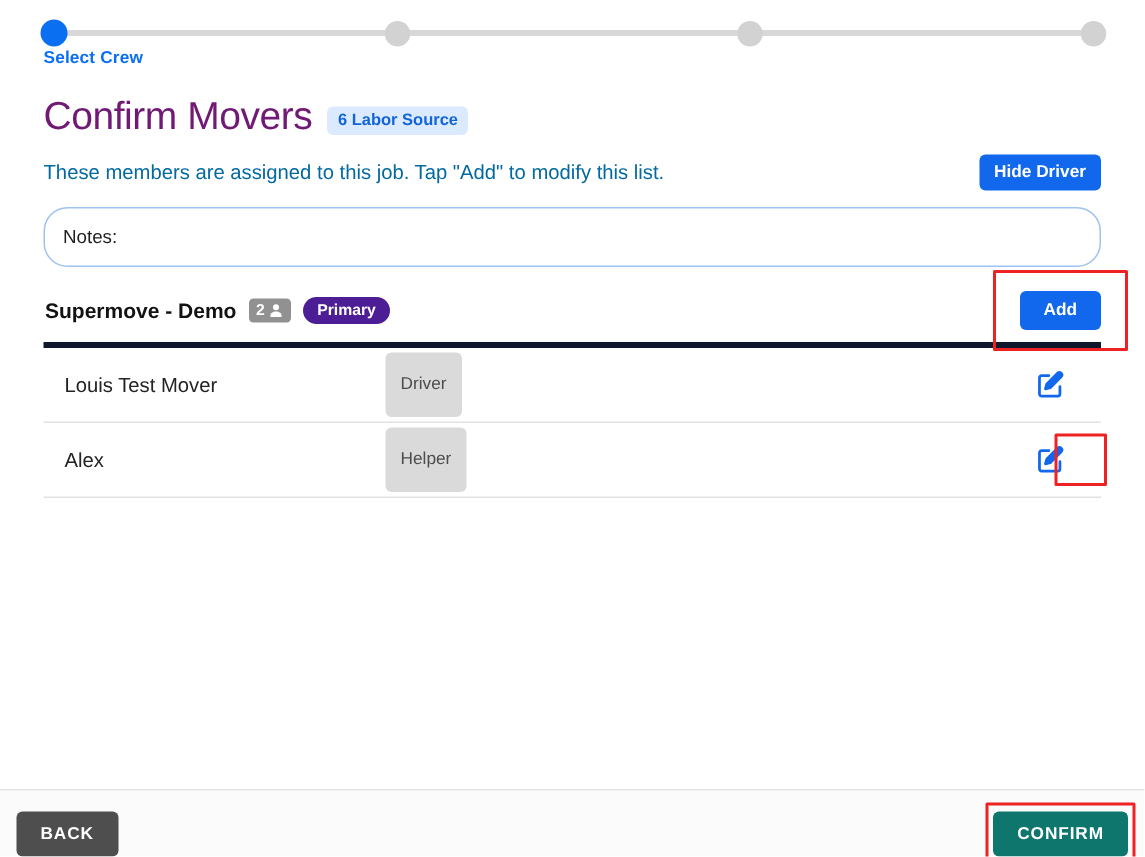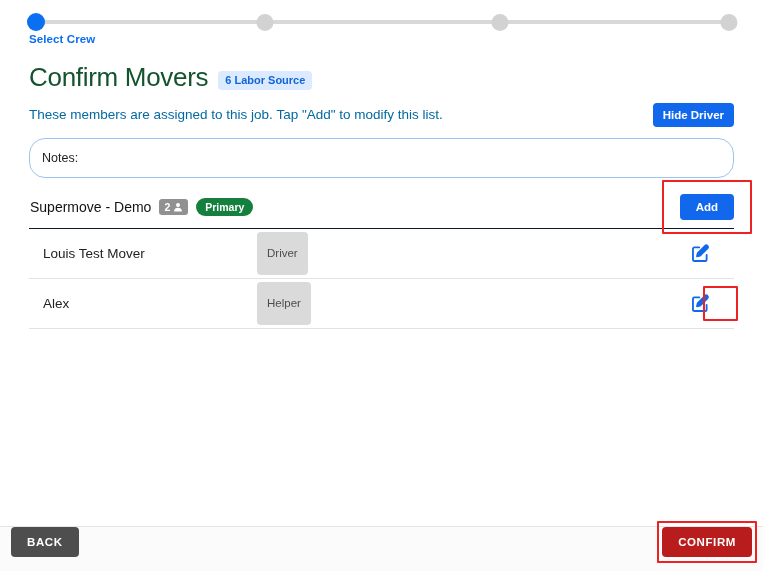--- a/index.html
+++ b/index.html
@@ -72,21 +72,21 @@
 
   .title-row {
     display: flex;
     align-items: center;
     gap: 10px;
     padding-top: 9px;
   }
   #page-title {
     font-size: 26px;
     font-weight: normal;
-    color: #14532d;
+    color: #701a75;
     letter-spacing: -0.3px;
     line-height: 32px;
   }
   #labor-source-badge {
     background: #dceaff;
     color: #1265d8;
     font-size: 11px;
     font-weight: bold;
     border-radius: 4px;
     padding: 4px 7px 4px 7px;
@@ -147,39 +147,39 @@
     height: 26px;
     padding-left: 1px;
   }
   .group-left {
     display: flex;
     align-items: center;
     gap: 8px;
   }
   #org-name {
     font-size: 14px;
-    font-weight: normal;
+    font-weight: bold;
     color: #121212;
     white-space: nowrap;
   }
   #count-badge {
     background: #919191;
     color: #ffffff;
     border-radius: 3px;
     font-size: 10.5px;
     font-weight: bold;
     padding: 2px 5px;
     display: flex;
     align-items: center;
     gap: 3px;
     line-height: 12px;
   }
   #count-badge svg { display: block; }
   #primary-pill {
-    background: #15803d;
+    background: #4c1d95;
     color: #ffffff;
     border-radius: 9px;
     font-size: 10.5px;
     font-weight: bold;
     padding: 3px 9px;
     line-height: 12px;
     white-space: nowrap;
   }
 
   .add-wrap {
@@ -191,21 +191,21 @@
   .annot {
     position: absolute;
     border: 2px solid #ee2222;
     pointer-events: none;
     border-radius: 1px;
   }
 
   
   #mover-list {
     margin-top: 8px;
-    border-top: 1px solid #0f172a;
+    border-top: 4px solid #0f172a;
   }
   .mover-row {
     display: flex;
     align-items: center;
     height: 50px;
     border-bottom: 1px solid #e2e2e2;
     position: relative;
   }
   .mover-name {
     font-size: 13.5px;
@@ -240,39 +240,39 @@
   
   #footer {
     position: absolute;
     left: 0;
     top: 526px;
     width: 763px;
     height: 45px;
     background: #fbfbfb;
     border-top: 1px solid #e6e6e6;
     display: flex;
-    align-items: flex-start;
+    align-items: flex-end;
     justify-content: space-between;
     padding: 0 11px;
   }
   #back-button {
     background: #4e4e4e;
     color: #ffffff;
     border: none;
     border-radius: 4px;
     font-family: "Liberation Sans", sans-serif;
     font-size: 11.5px;
     font-weight: bold;
     letter-spacing: 0.6px;
     padding: 9px 16px;
     cursor: pointer;
     line-height: 12px;
   }
   #confirm-button {
-    background: #b91c1c;
+    background: #0f766e;
     color: #ffffff;
     border: none;
     border-radius: 4px;
     font-family: "Liberation Sans", sans-serif;
     font-size: 11.5px;
     font-weight: bold;
     letter-spacing: 0.6px;
     padding: 9px 16px;
     cursor: pointer;
     line-height: 12px;

